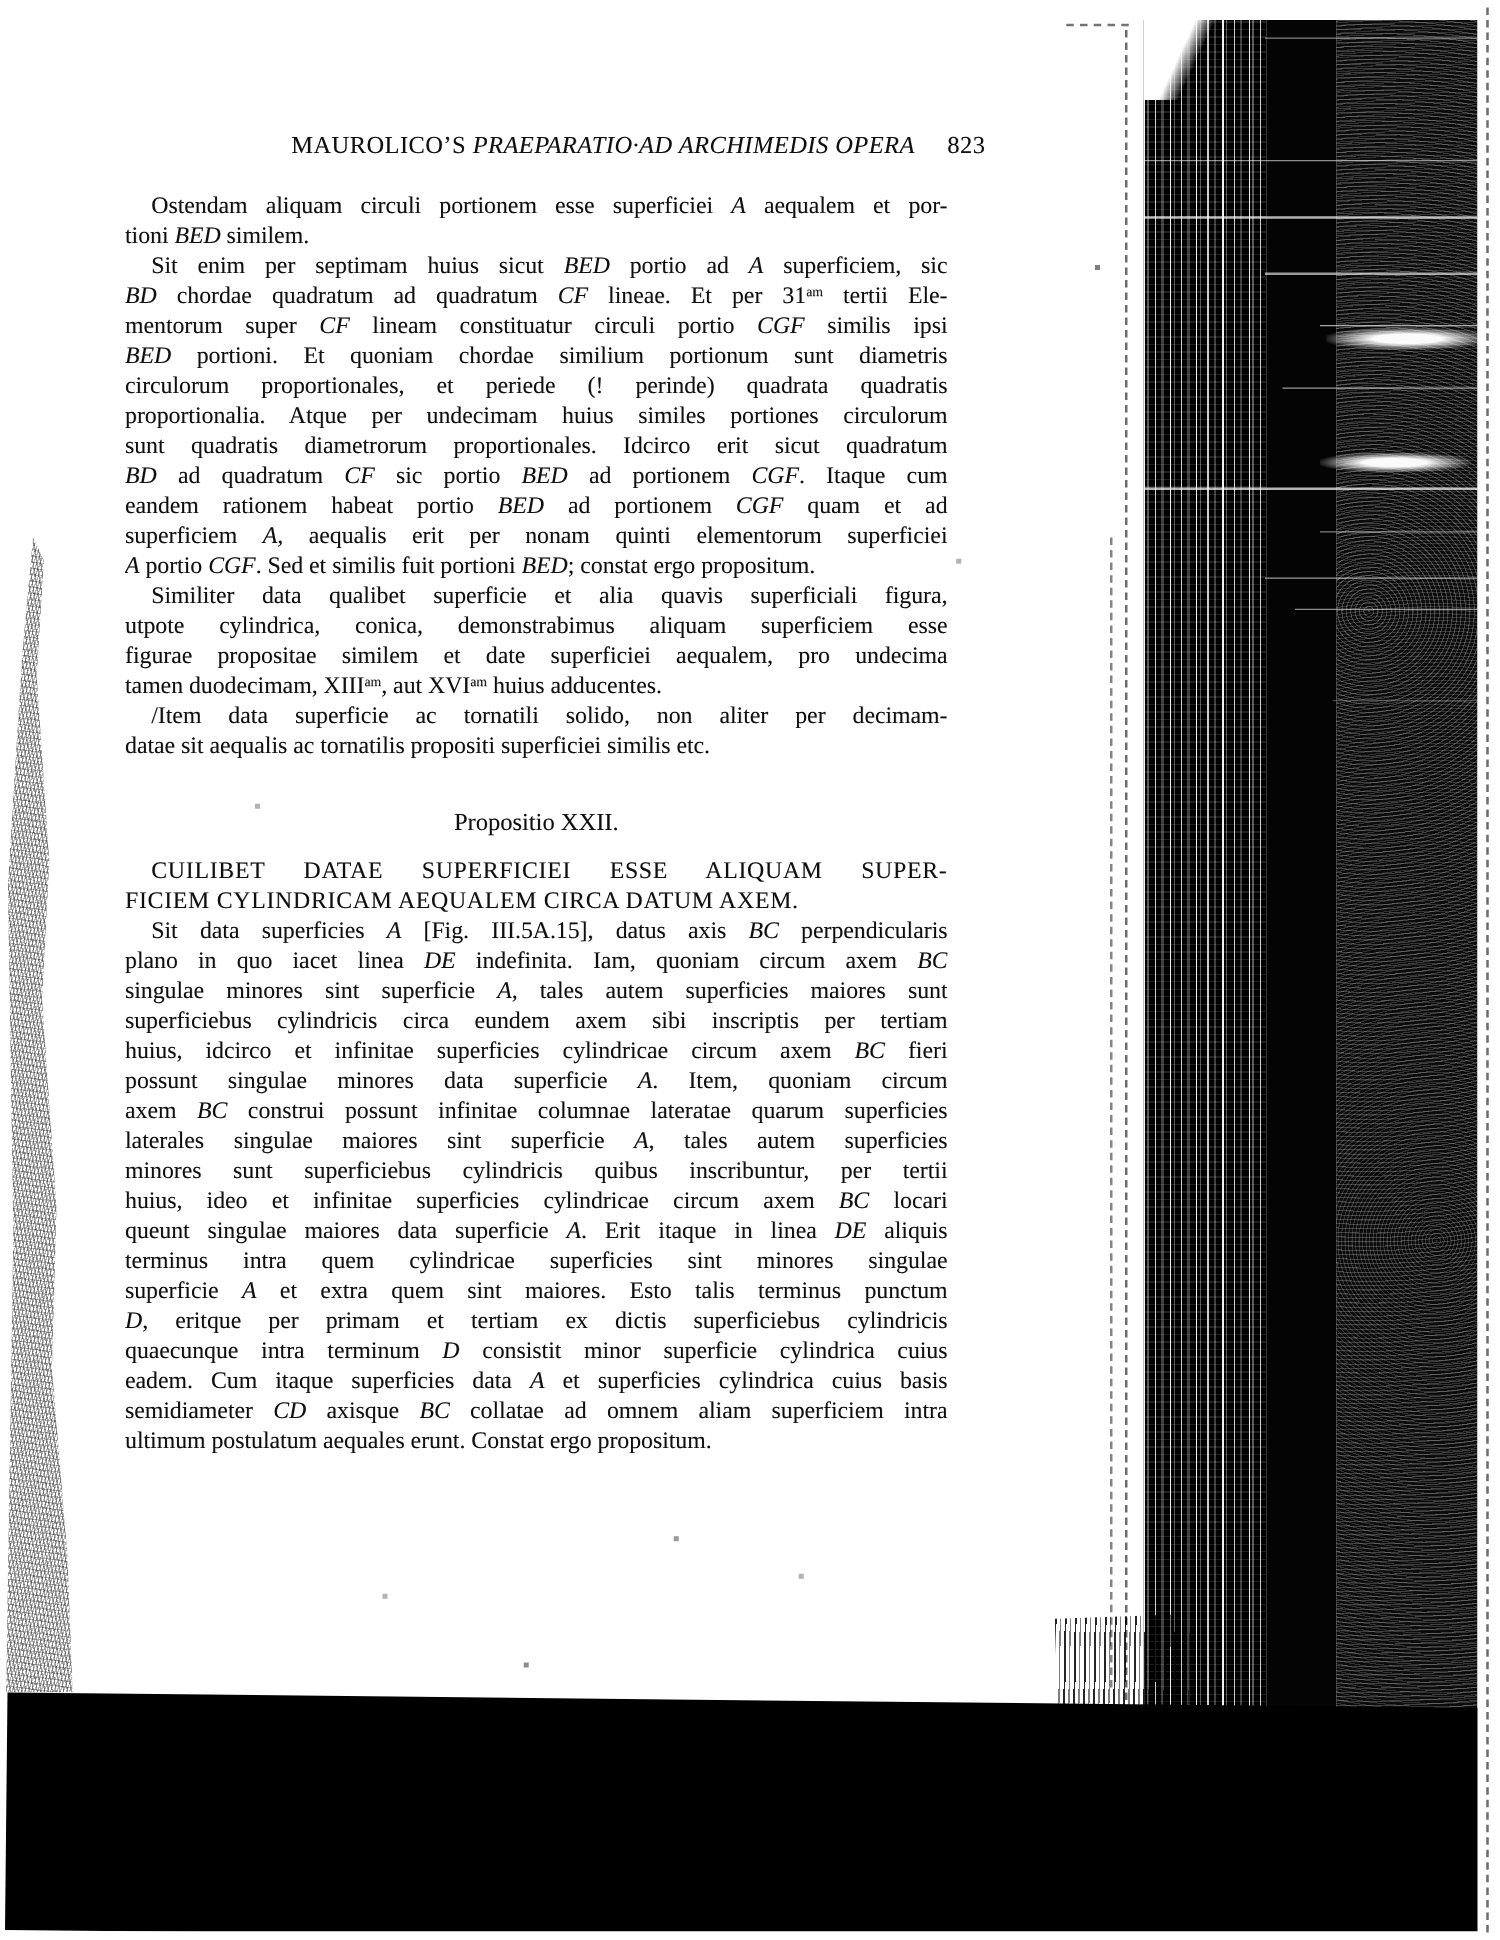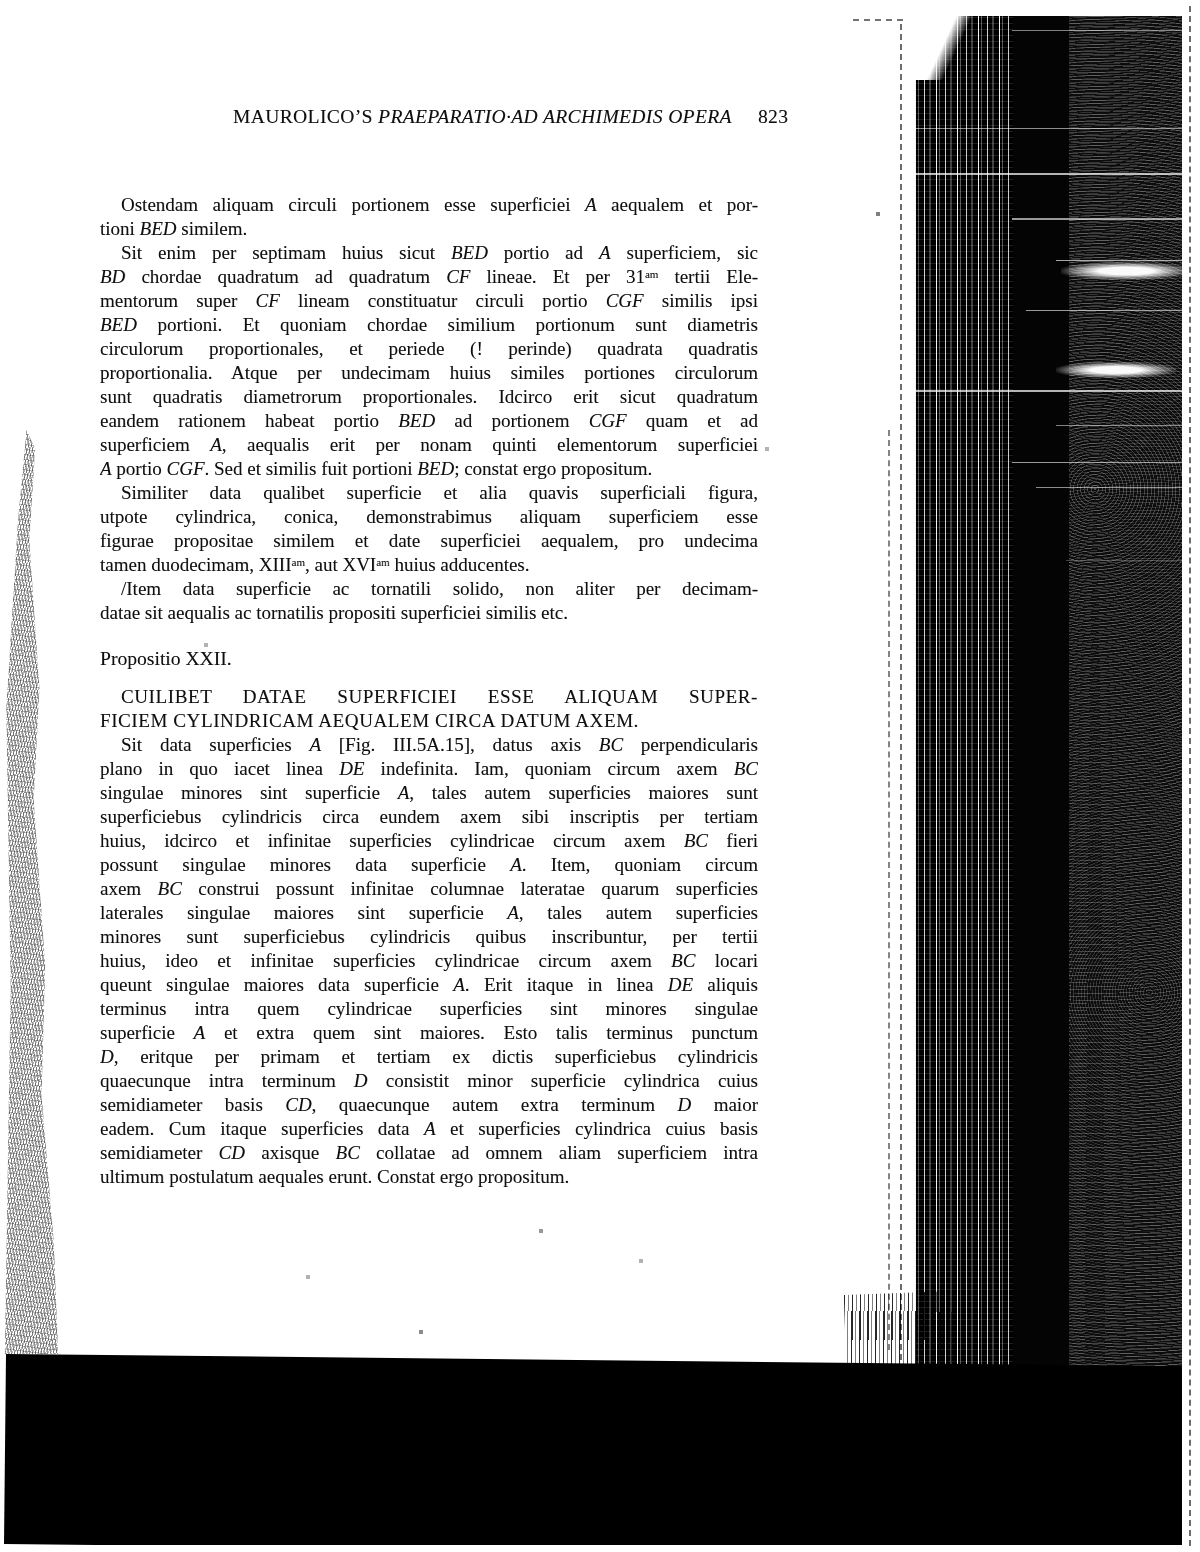--- a/index.html
+++ b/index.html
@@ -9,30 +9,30 @@
 
   
   .header{position:absolute;left:233px;top:106px;font-size:19.5px;letter-spacing:.4px;
           white-space:nowrap;text-shadow:.3px .3px 0 rgba(20,20,20,.35);}
   .header .work{font-style:italic;}
   .header .pageno{margin-left:26px;font-style:normal;}
 
   
   .textblock{position:absolute;left:100px;width:658px;font-size:19px;
              text-shadow:.3px .3px 0 rgba(20,20,20,.3);}
-  #block1{top:153px;margin-top:40px;}
+  #block1{top:153px;}
   #block2{top:685px;}
   .line{position:relative;height:24px;line-height:24px;text-align:justify;overflow:hidden;}
   .line::after{content:"";display:inline-block;width:100%;}
   .line.end::after{content:none;}
   .line.ind{text-indent:21px;}
   .line.caps{letter-spacing:.6px;}
   .line i{font-style:italic;}
   .line sup{font-size:11px;line-height:0;vertical-align:5px;}
-  .prop-heading{position:absolute;left:100px;top:648px;width:658px;text-align:left;
+  .prop-heading{position:absolute;left:100px;top:648px;width:658px;text-align:center;
                 font-size:19.6px;text-shadow:.3px .3px 0 rgba(20,20,20,.3);}
 
   
   .edge{position:absolute;left:886px;top:0;width:314px;height:1552px;}
   .edge .er{position:absolute;}
   #er-gap{left:0;top:0;width:29px;height:100%;background:#fff;}
   #er-dash1{left:2px;top:430px;height:920px;width:0;border-left:2px dashed rgba(10,10,10,.5);}
   #er-dash2{left:14px;top:24px;height:1516px;width:0;border-left:2px dashed rgba(10,10,10,.6);}
   #er-streaks{left:29px;top:16px;width:98px;height:1526px;background-color:#000;
     background-image:
@@ -87,20 +87,21 @@
   <div class="textblock" id="block1">
       <div class="line ind">Ostendam aliquam circuli portionem esse superficiei <i>A</i> aequalem et por-</div>
       <div class="line end">tioni <i>BED</i> similem.</div>
       <div class="line ind">Sit enim per septimam huius sicut <i>BED</i> portio ad <i>A</i> superficiem, sic</div>
       <div class="line"><i>BD</i> chordae quadratum ad quadratum <i>CF</i> lineae. Et per 31<sup>am</sup> tertii Ele-</div>
       <div class="line">mentorum super <i>CF</i> lineam constituatur circuli portio <i>CGF</i> similis ipsi</div>
       <div class="line"><i>BED</i> portioni. Et quoniam chordae similium portionum sunt diametris</div>
       <div class="line">circulorum proportionales, et periede (! perinde) quadrata quadratis</div>
       <div class="line">proportionalia. Atque per undecimam huius similes portiones circulorum</div>
       <div class="line">sunt quadratis diametrorum proportionales. Idcirco erit sicut quadratum</div>
+      <div class="line"><i>BD</i> ad quadratum <i>CF</i> sic portio <i>BED</i> ad portionem <i>CGF</i>. Itaque cum</div>
       <div class="line">eandem rationem habeat portio <i>BED</i> ad portionem <i>CGF</i> quam et ad</div>
       <div class="line">superficiem <i>A</i>, aequalis erit per nonam quinti elementorum superficiei</div>
       <div class="line end"><i>A</i> portio <i>CGF</i>. Sed et similis fuit portioni <i>BED</i>; constat ergo propositum.</div>
       <div class="line ind">Similiter data qualibet superficie et alia quavis superficiali figura,</div>
       <div class="line">utpote cylindrica, conica, demonstrabimus aliquam superficiem esse</div>
       <div class="line">figurae propositae similem et date superficiei aequalem, pro undecima</div>
       <div class="line end">tamen duodecimam, XIII<sup>am</sup>, aut XVI<sup>am</sup> huius adducentes.</div>
       <div class="line ind">/Item data superficie ac tornatili solido, non aliter per decimam-</div>
       <div class="line end">datae sit aequalis ac tornatilis propositi superficiei similis etc.</div>
     </div>
@@ -118,21 +119,20 @@
       <div class="line">possunt singulae minores data superficie <i>A</i>. Item, quoniam circum</div>
       <div class="line">axem <i>BC</i> construi possunt infinitae columnae lateratae quarum superficies</div>
       <div class="line">laterales singulae maiores sint superficie <i>A</i>, tales autem superficies</div>
       <div class="line">minores sunt superficiebus cylindricis quibus inscribuntur, per tertii</div>
       <div class="line">huius, ideo et infinitae superficies cylindricae circum axem <i>BC</i> locari</div>
       <div class="line">queunt singulae maiores data superficie <i>A</i>. Erit itaque in linea <i>DE</i> aliquis</div>
       <div class="line">terminus intra quem cylindricae superficies sint minores singulae</div>
       <div class="line">superficie <i>A</i> et extra quem sint maiores. Esto talis terminus punctum</div>
       <div class="line"><i>D</i>, eritque per primam et tertiam ex dictis superficiebus cylindricis</div>
       <div class="line">quaecunque intra terminum <i>D</i> consistit minor superficie cylindrica cuius</div>
-      <div class="line">semidiameter basis <i>CD</i>, quaecunque autem extra terminum <i>D</i> maior</div>
       <div class="line">eadem. Cum itaque superficies data <i>A</i> et superficies cylindrica cuius basis</div>
       <div class="line">semidiameter <i>CD</i> axisque <i>BC</i> collatae ad omnem aliam superficiem intra</div>
       <div class="line end">ultimum postulatum aequales erunt. Constat ergo propositum.</div>
     </div>
 
   <div class="edge">
     <div class="er" id="er-gap"></div>
     <div class="er" id="er-streaks"></div>
     <div class="er" id="er-wedge"></div>
     <div class="er" id="er-mid"></div>

